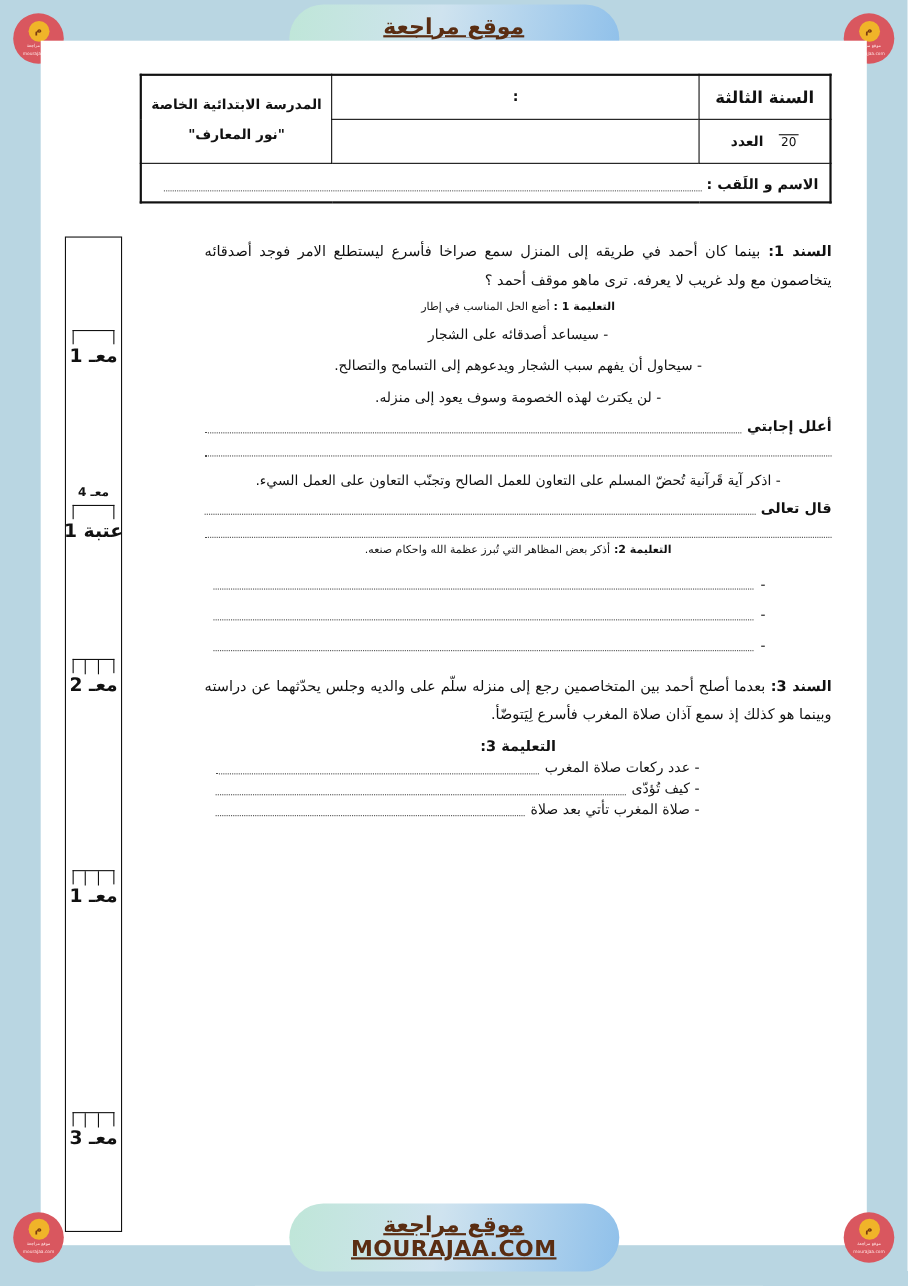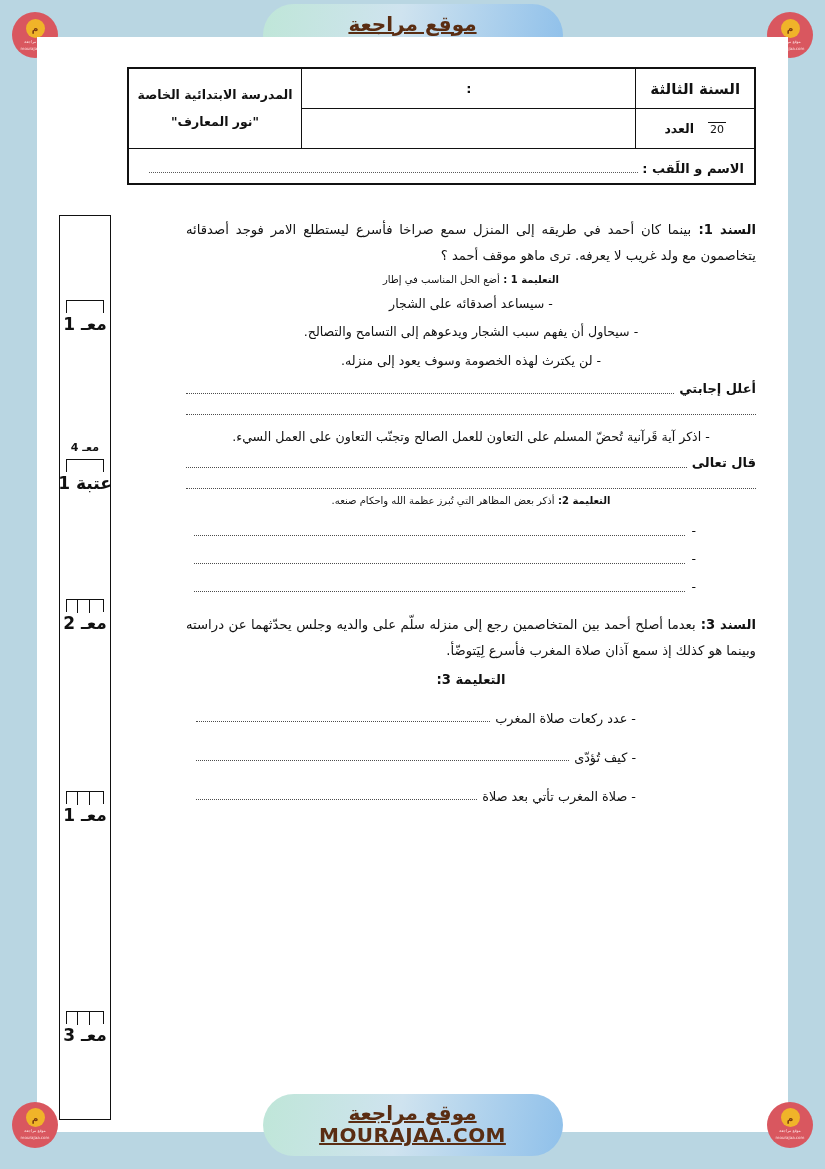--- a/index.html
+++ b/index.html
@@ -179,21 +179,21 @@
   .cell-name {
     height: 34px;
     padding: 0 10px 0 0 !important;
     font-size: 13px;
     font-weight: bold;
     color: #111;
     position: relative;
   }
   .name-row {
     display: flex;
-    align-items: flex-start;
+    align-items: center;
     gap: 4px;
     direction: rtl;
     padding-top: 4px;
     margin-left: 20px;
   }
   .dots-fill {
     flex: 1;
     border-bottom: 1.6px dotted #5a5a5a;
     height: 11px;
     margin-bottom: 1px;
@@ -278,25 +278,25 @@
   .blank-item .dash { font-weight: normal; }
   .blank-item .dots {
     flex: 1;
     border-bottom: 1.7px dotted #4c4c4c;
     height: 10px;
     margin-bottom: 2px;
   }
 
   .sub-q {
     display: flex;
-    align-items: flex-start;
+    align-items: flex-end;
     direction: rtl;
     gap: 5px;
     font-size: 12.8px;
-    margin-top: 24px;
+    margin-top: 4px;
     padding-left: 10px;
     padding-right: 120px;
   }
   .sub-q .qtext { white-space: nowrap; }
   .sub-q .dots {
     flex: 1;
     border-bottom: 1.7px dotted #4c4c4c;
     height: 10px;
     margin-bottom: 2px;
   }

